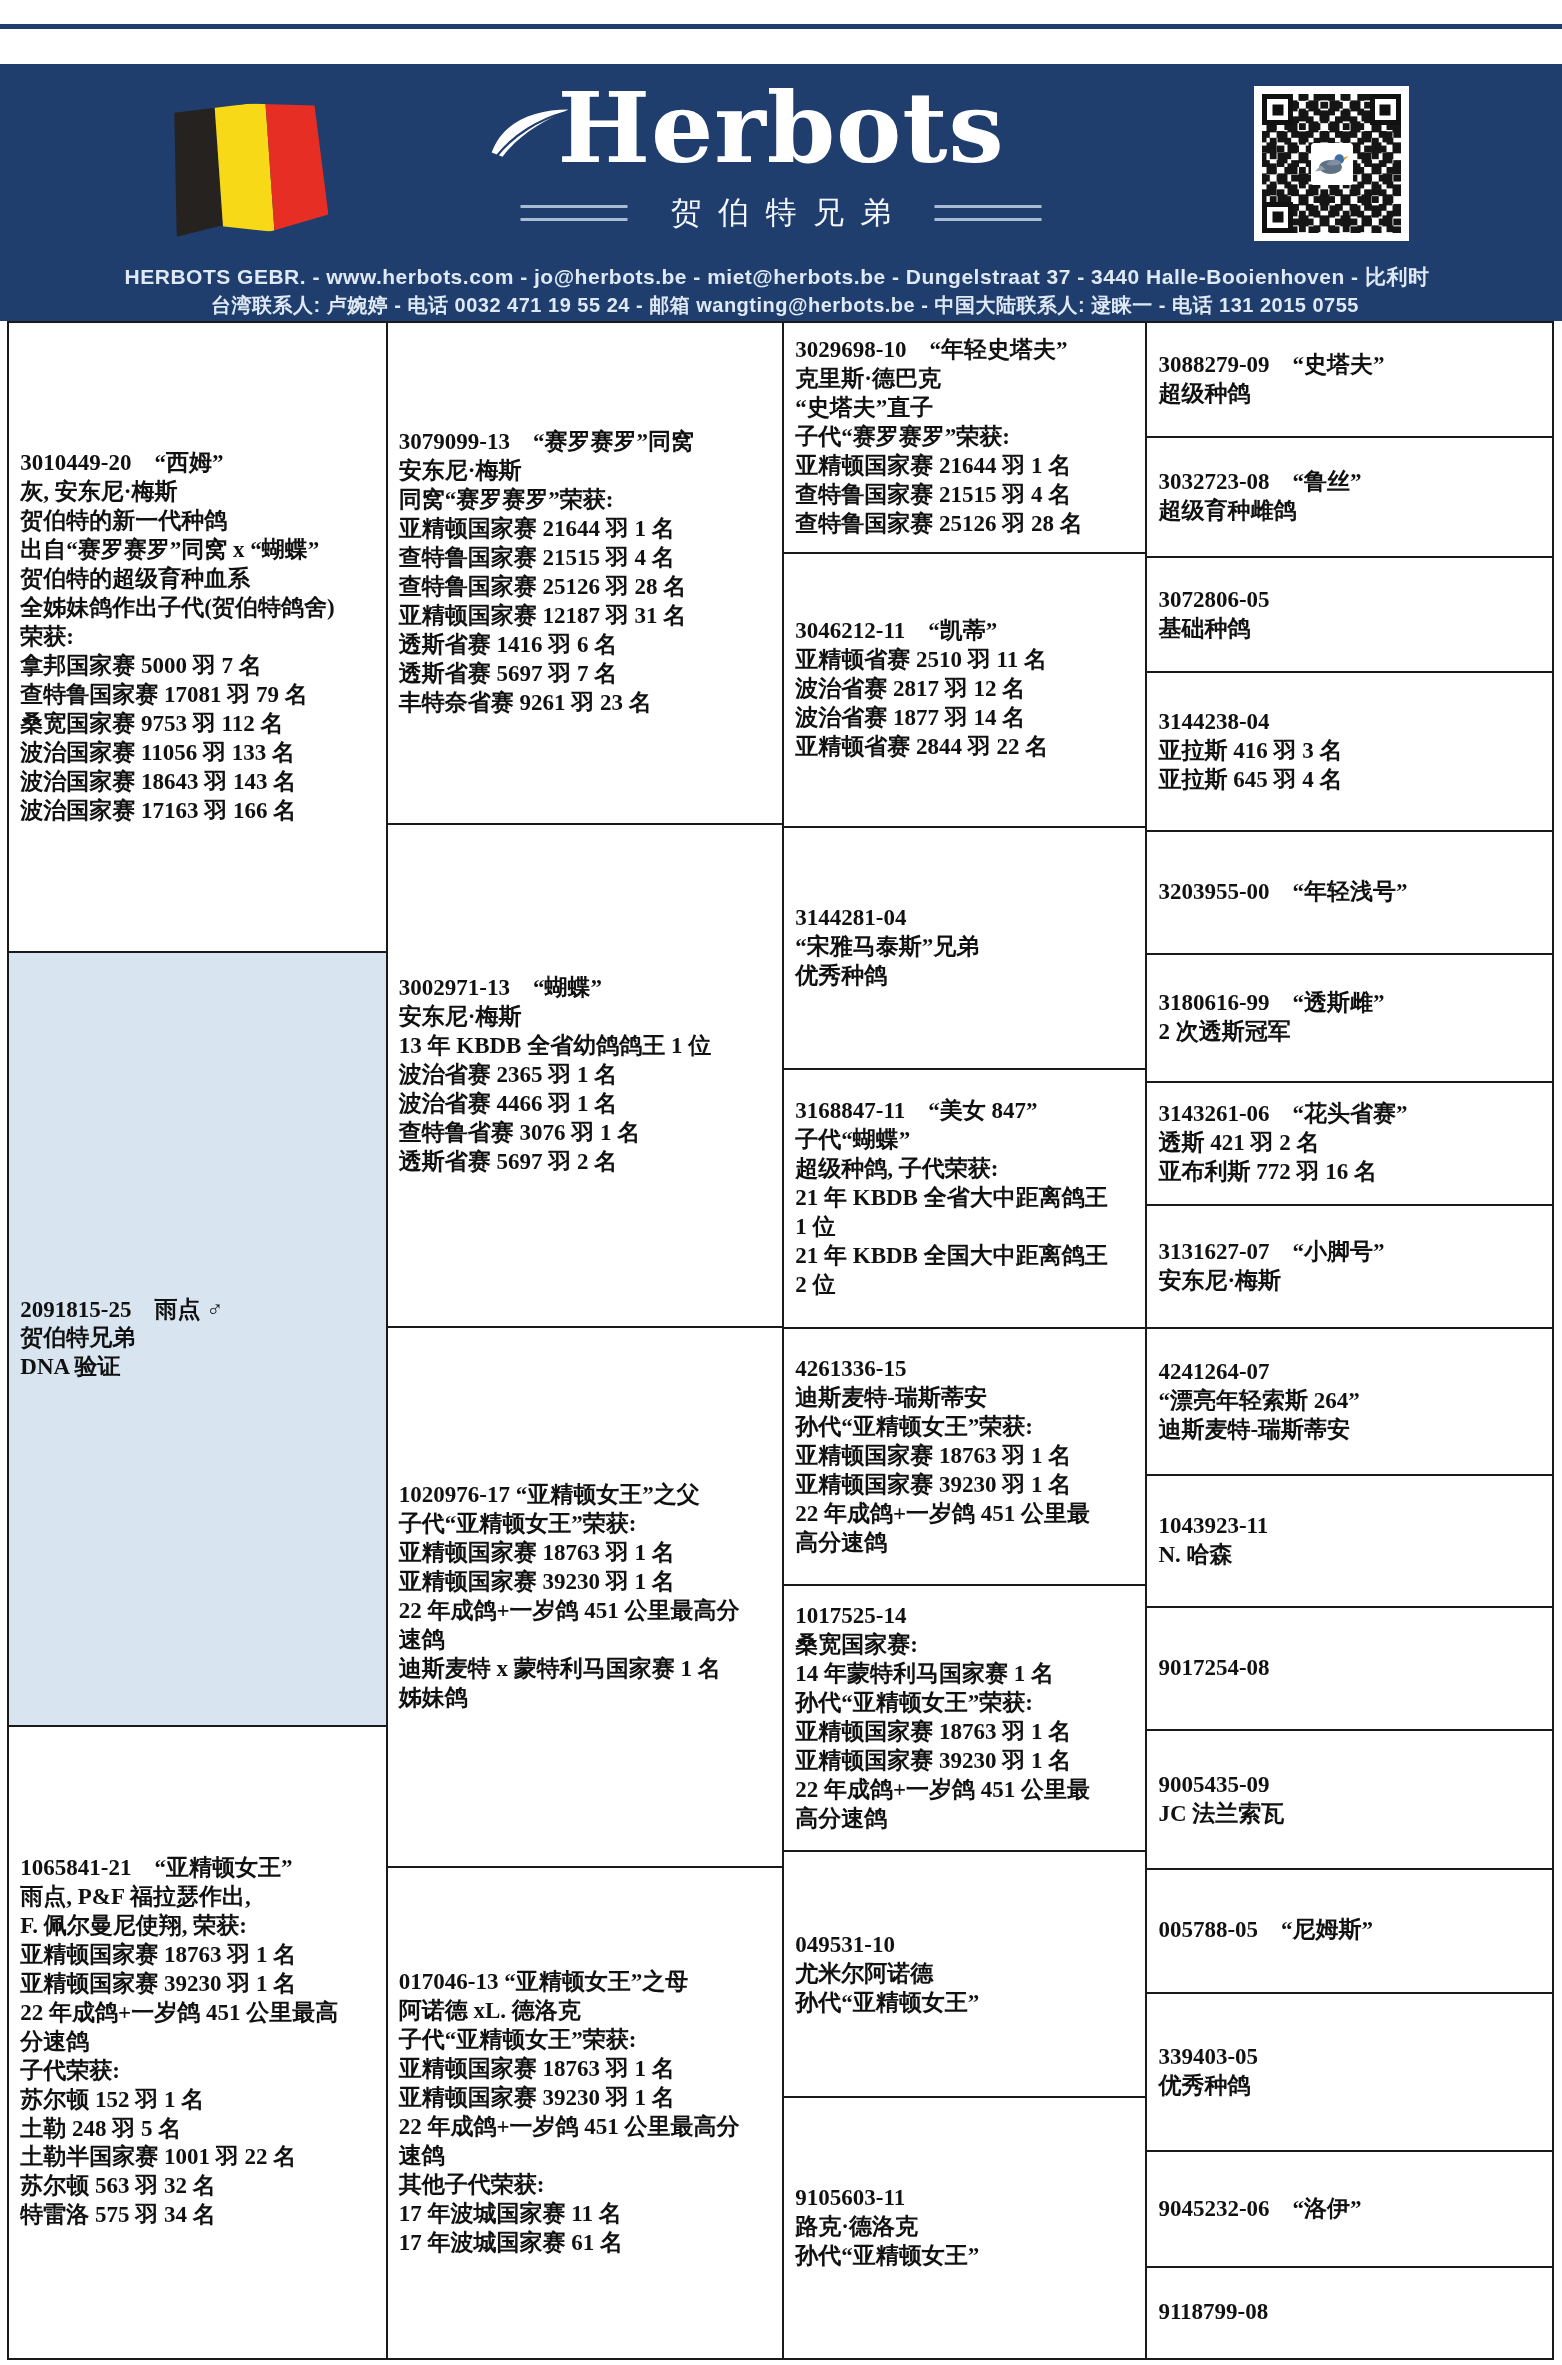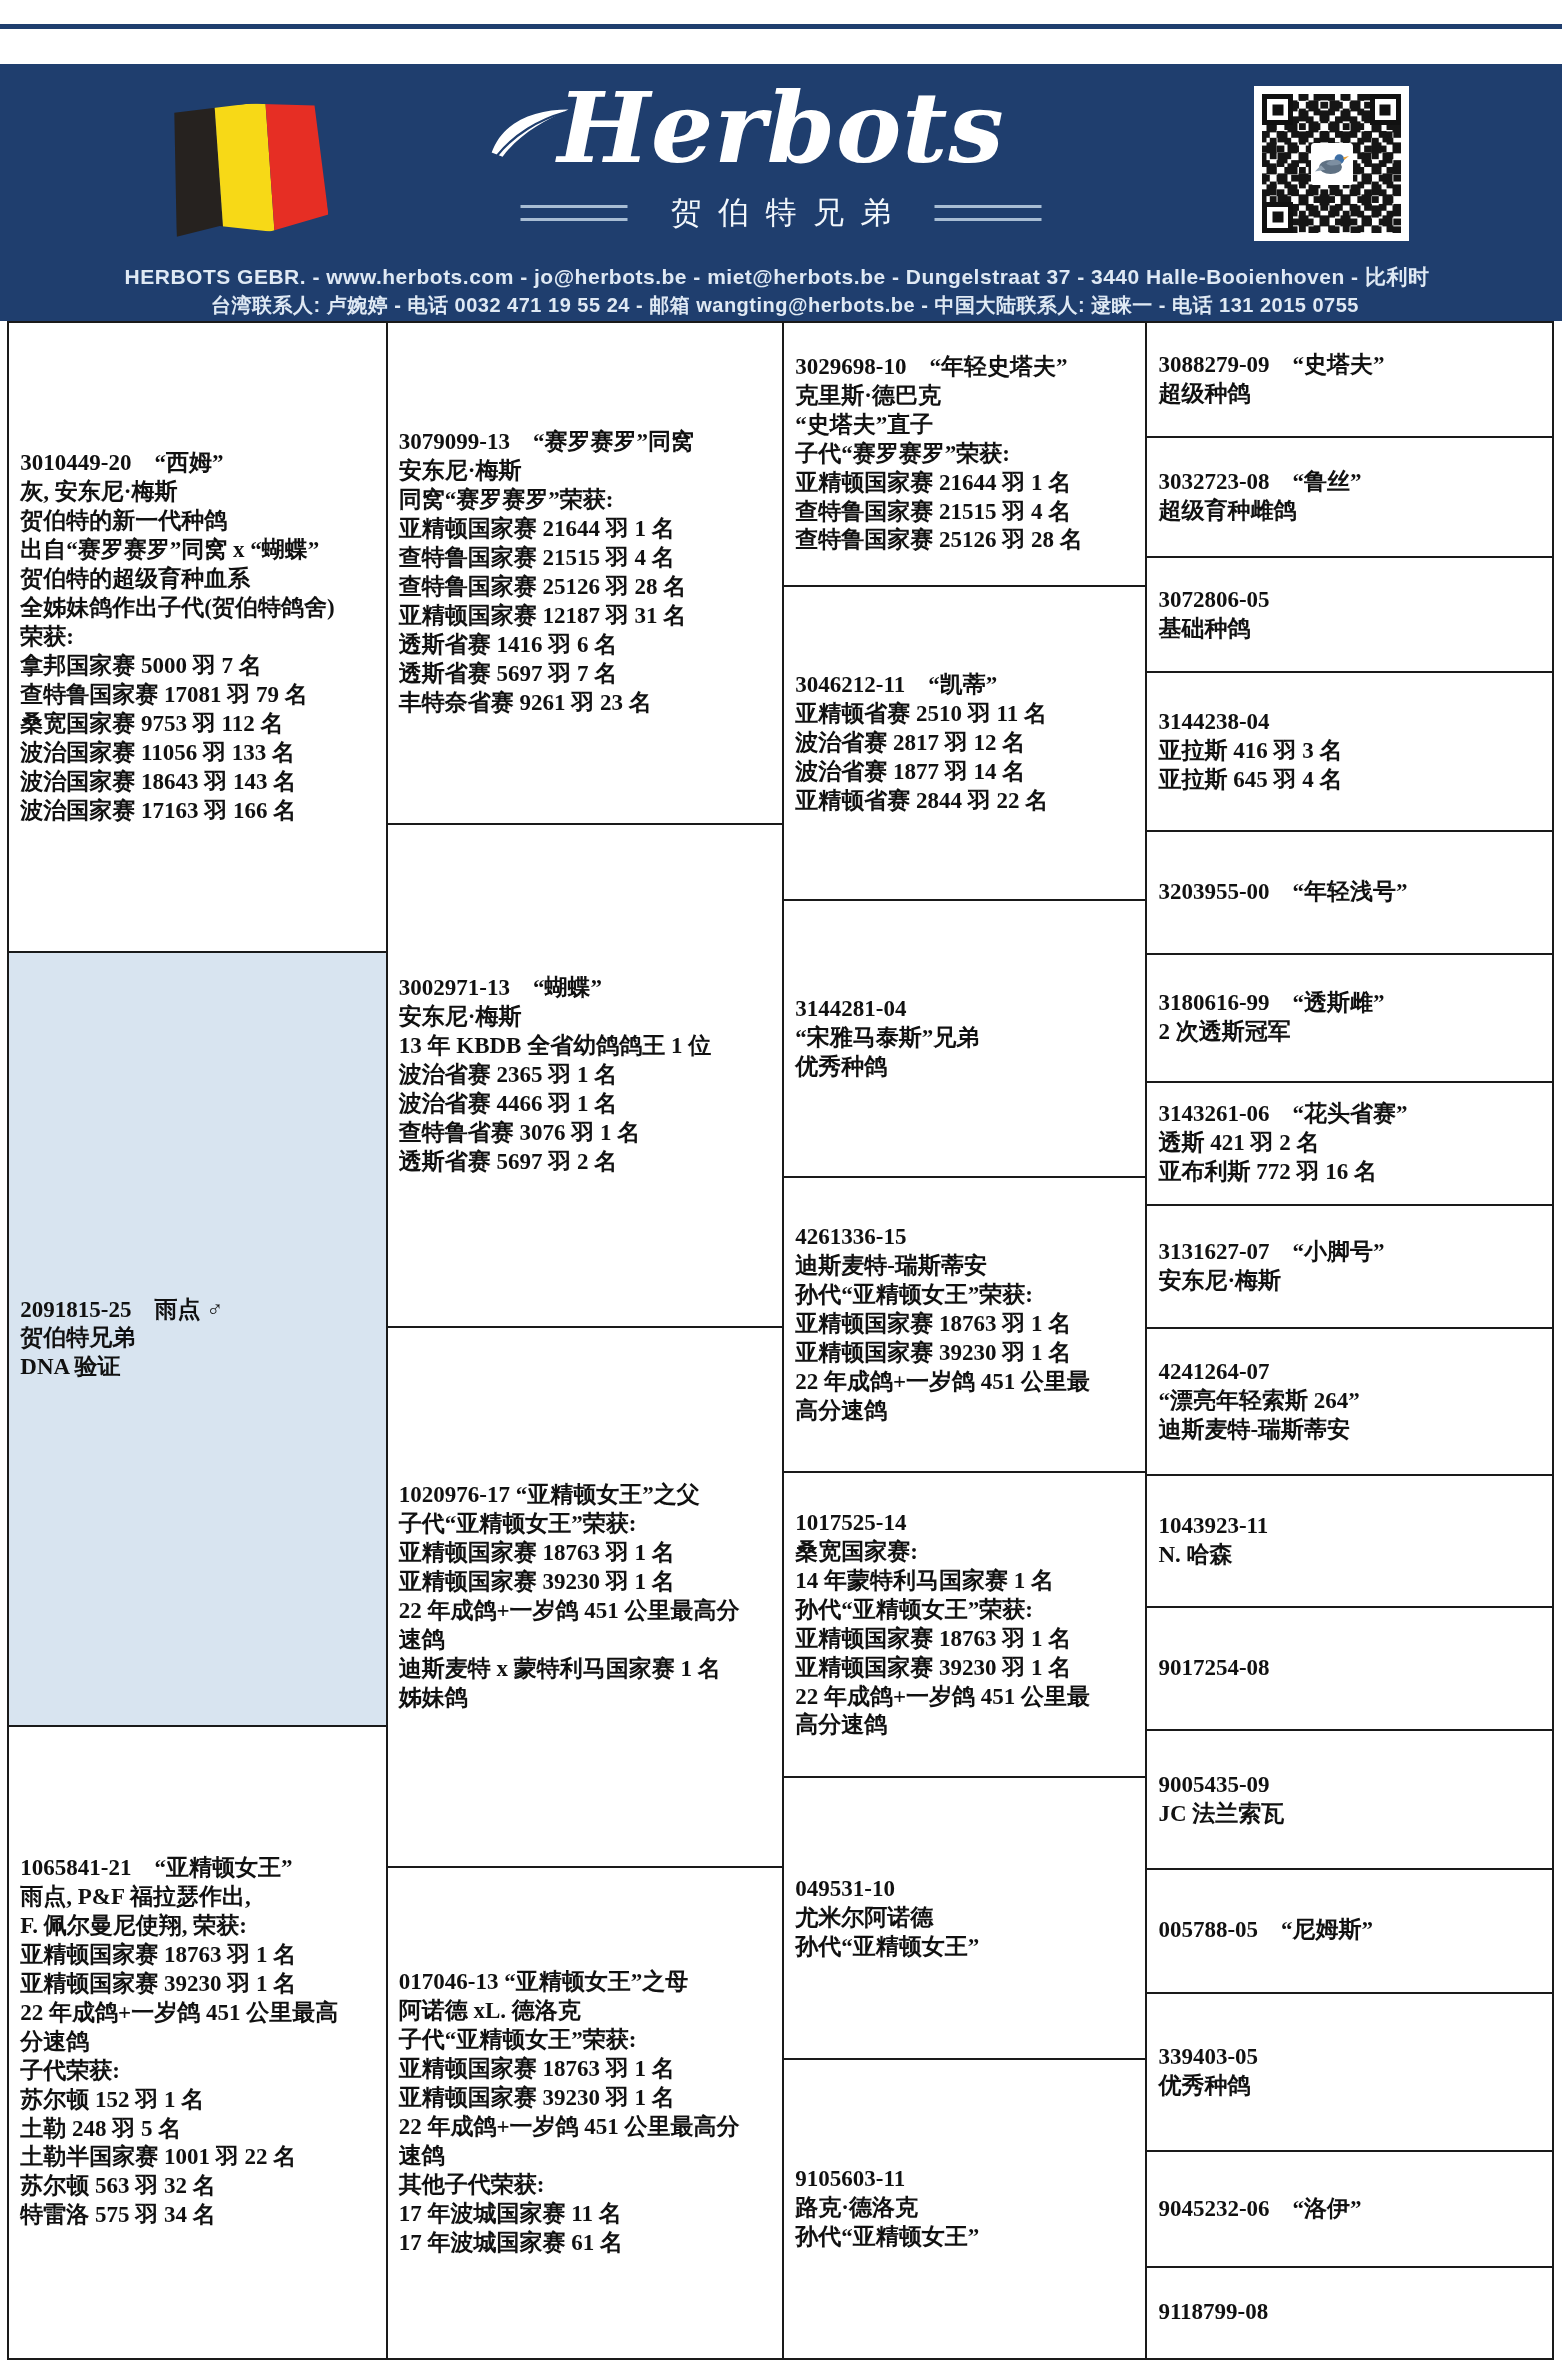--- a/index.html
+++ b/index.html
@@ -11,21 +11,21 @@
   .band{position:absolute;left:0;top:64px;width:100%;height:257px;background:#1f3e6e;}
   
   .flag{position:absolute;left:169px;top:40px;width:156px;height:129px;transform:rotate(-4deg);}
   .flag .stripes{width:100%;height:100%;display:flex;
     clip-path:polygon(6% 3%,55% 0,96% 5%,100% 90%,62% 100%,30% 93%,2% 99%);}
   .flag .s1{flex:1;background:#26221f;}
   .flag .s2{flex:1;background:#f7d917;}
   .flag .s3{flex:1.1;background:#e62e24;}
   
   .logo{position:absolute;left:50%;top:12.7px;transform:translateX(-50%);text-align:center;color:#fff;width:691px;}
-  .brand{position:relative;display:inline-block;font-size:98px;line-height:1.05;font-style:italic;
+  .brand{position:relative;display:inline-block;font-size:98px;line-height:1.05;
          font-weight:bold;font-family:"DejaVu Serif","Liberation Serif",serif;letter-spacing:0.9px;}
   .feather{position:absolute;left:-71px;top:31px;width:87px;height:53px;transform:rotate(-6deg);}
   .cnrow{margin-top:12.7px;display:flex;align-items:center;justify-content:center;gap:27px;}
   .decor{width:107px;height:10px;border-top:3.6px solid #a8bdd4;border-bottom:3.6px solid #a8bdd4;}
   .brand-cn{font-size:31px;letter-spacing:16.4px;padding-left:16.4px;color:#f2f7fc;
             font-family:"DejaVu Sans","Liberation Sans",sans-serif;}
   
   .qr{position:absolute;left:1254px;top:22px;width:155px;height:155px;background:#fff;}
   .qrdata{position:absolute;inset:8.2px;
     background:
@@ -204,20 +204,29 @@
           <div class="ln">亚精顿省赛 2510 羽 11 名</div>
           <div class="ln">波治省赛 2817 羽 12 名</div>
           <div class="ln">波治省赛 1877 羽 14 名</div>
           <div class="ln">亚精顿省赛 2844 羽 22 名</div>
         </div>
       <div class="cell" style="flex:265">
           <div class="ln">3144281-04</div>
           <div class="ln">“宋雅马泰斯”兄弟</div>
           <div class="ln">优秀种鸽</div>
         </div>
+      <div class="cell" style="flex:285">
+          <div class="ln">3168847-11　“美女 847”</div>
+          <div class="ln">子代“蝴蝶”</div>
+          <div class="ln">超级种鸽, 子代荣获:</div>
+          <div class="ln">21 年 KBDB 全省大中距离鸽王</div>
+          <div class="ln">1 位</div>
+          <div class="ln">21 年 KBDB 全国大中距离鸽王</div>
+          <div class="ln">2 位</div>
+        </div>
       <div class="cell" style="flex:283">
           <div class="ln">4261336-15</div>
           <div class="ln">迪斯麦特-瑞斯蒂安</div>
           <div class="ln">孙代“亚精顿女王”荣获:</div>
           <div class="ln">亚精顿国家赛 18763 羽 1 名</div>
           <div class="ln">亚精顿国家赛 39230 羽 1 名</div>
           <div class="ln">22 年成鸽+一岁鸽 451 公里最</div>
           <div class="ln">高分速鸽</div>
         </div>
       <div class="cell" style="flex:294">

